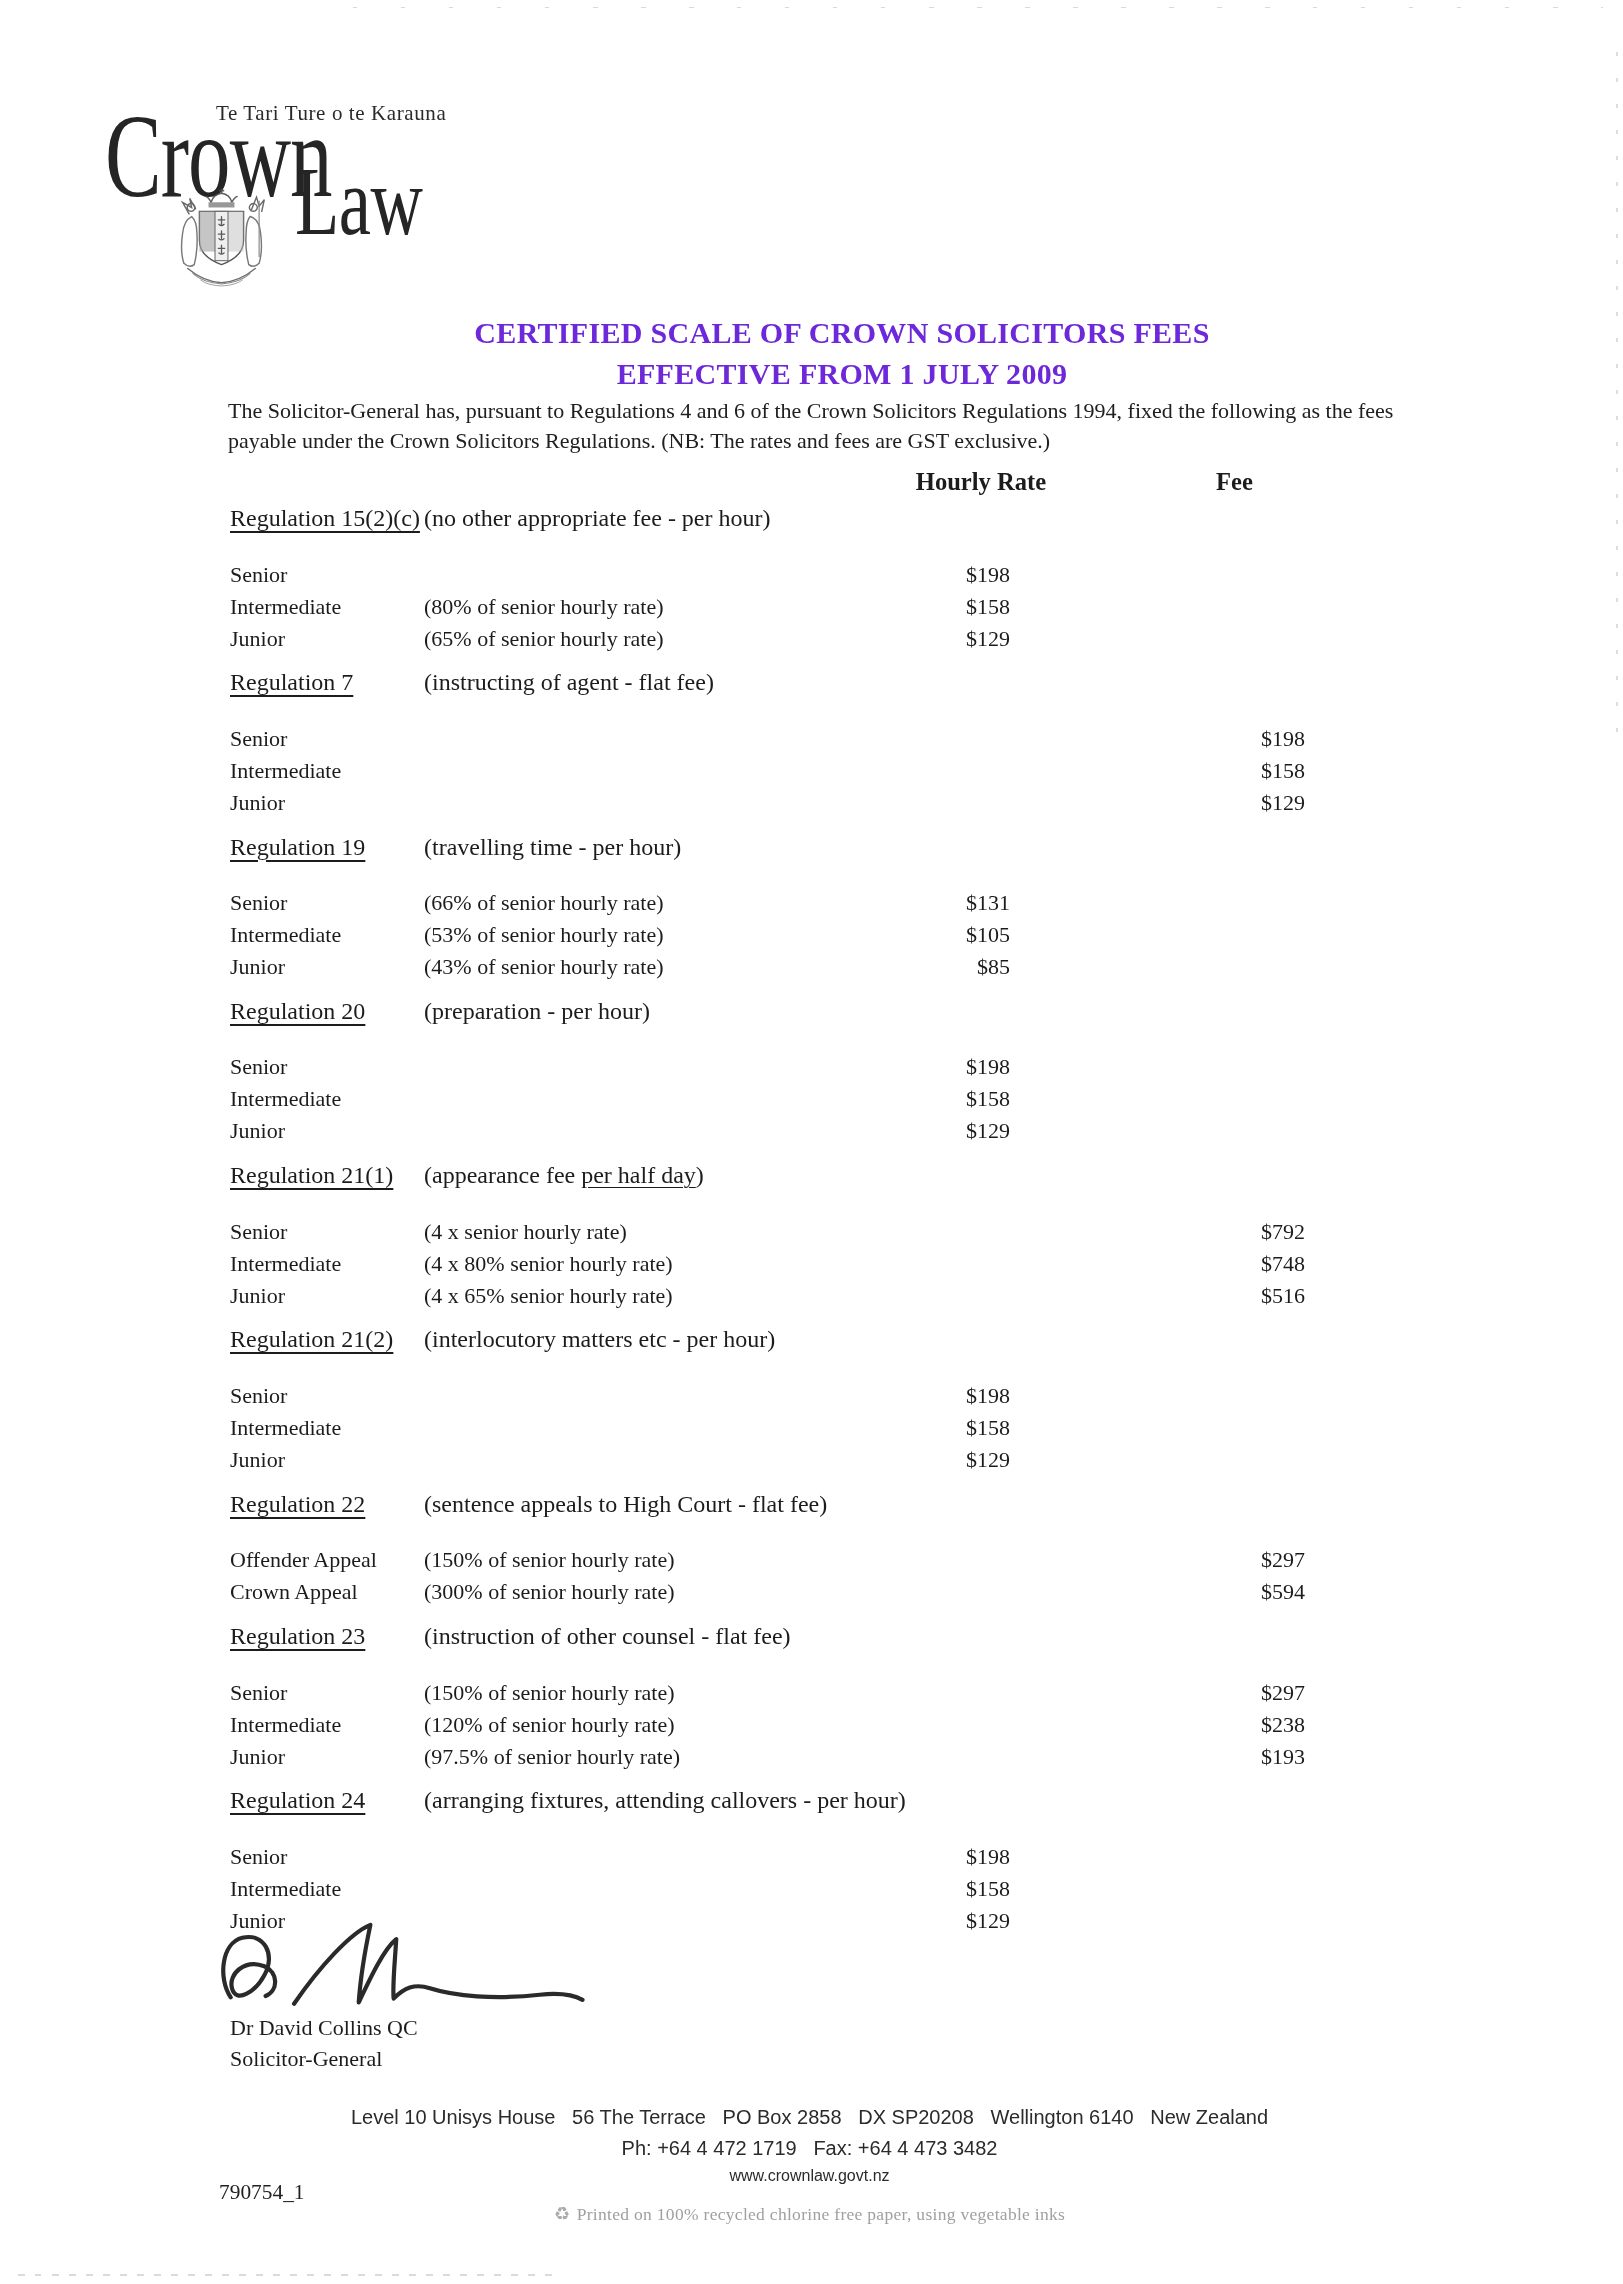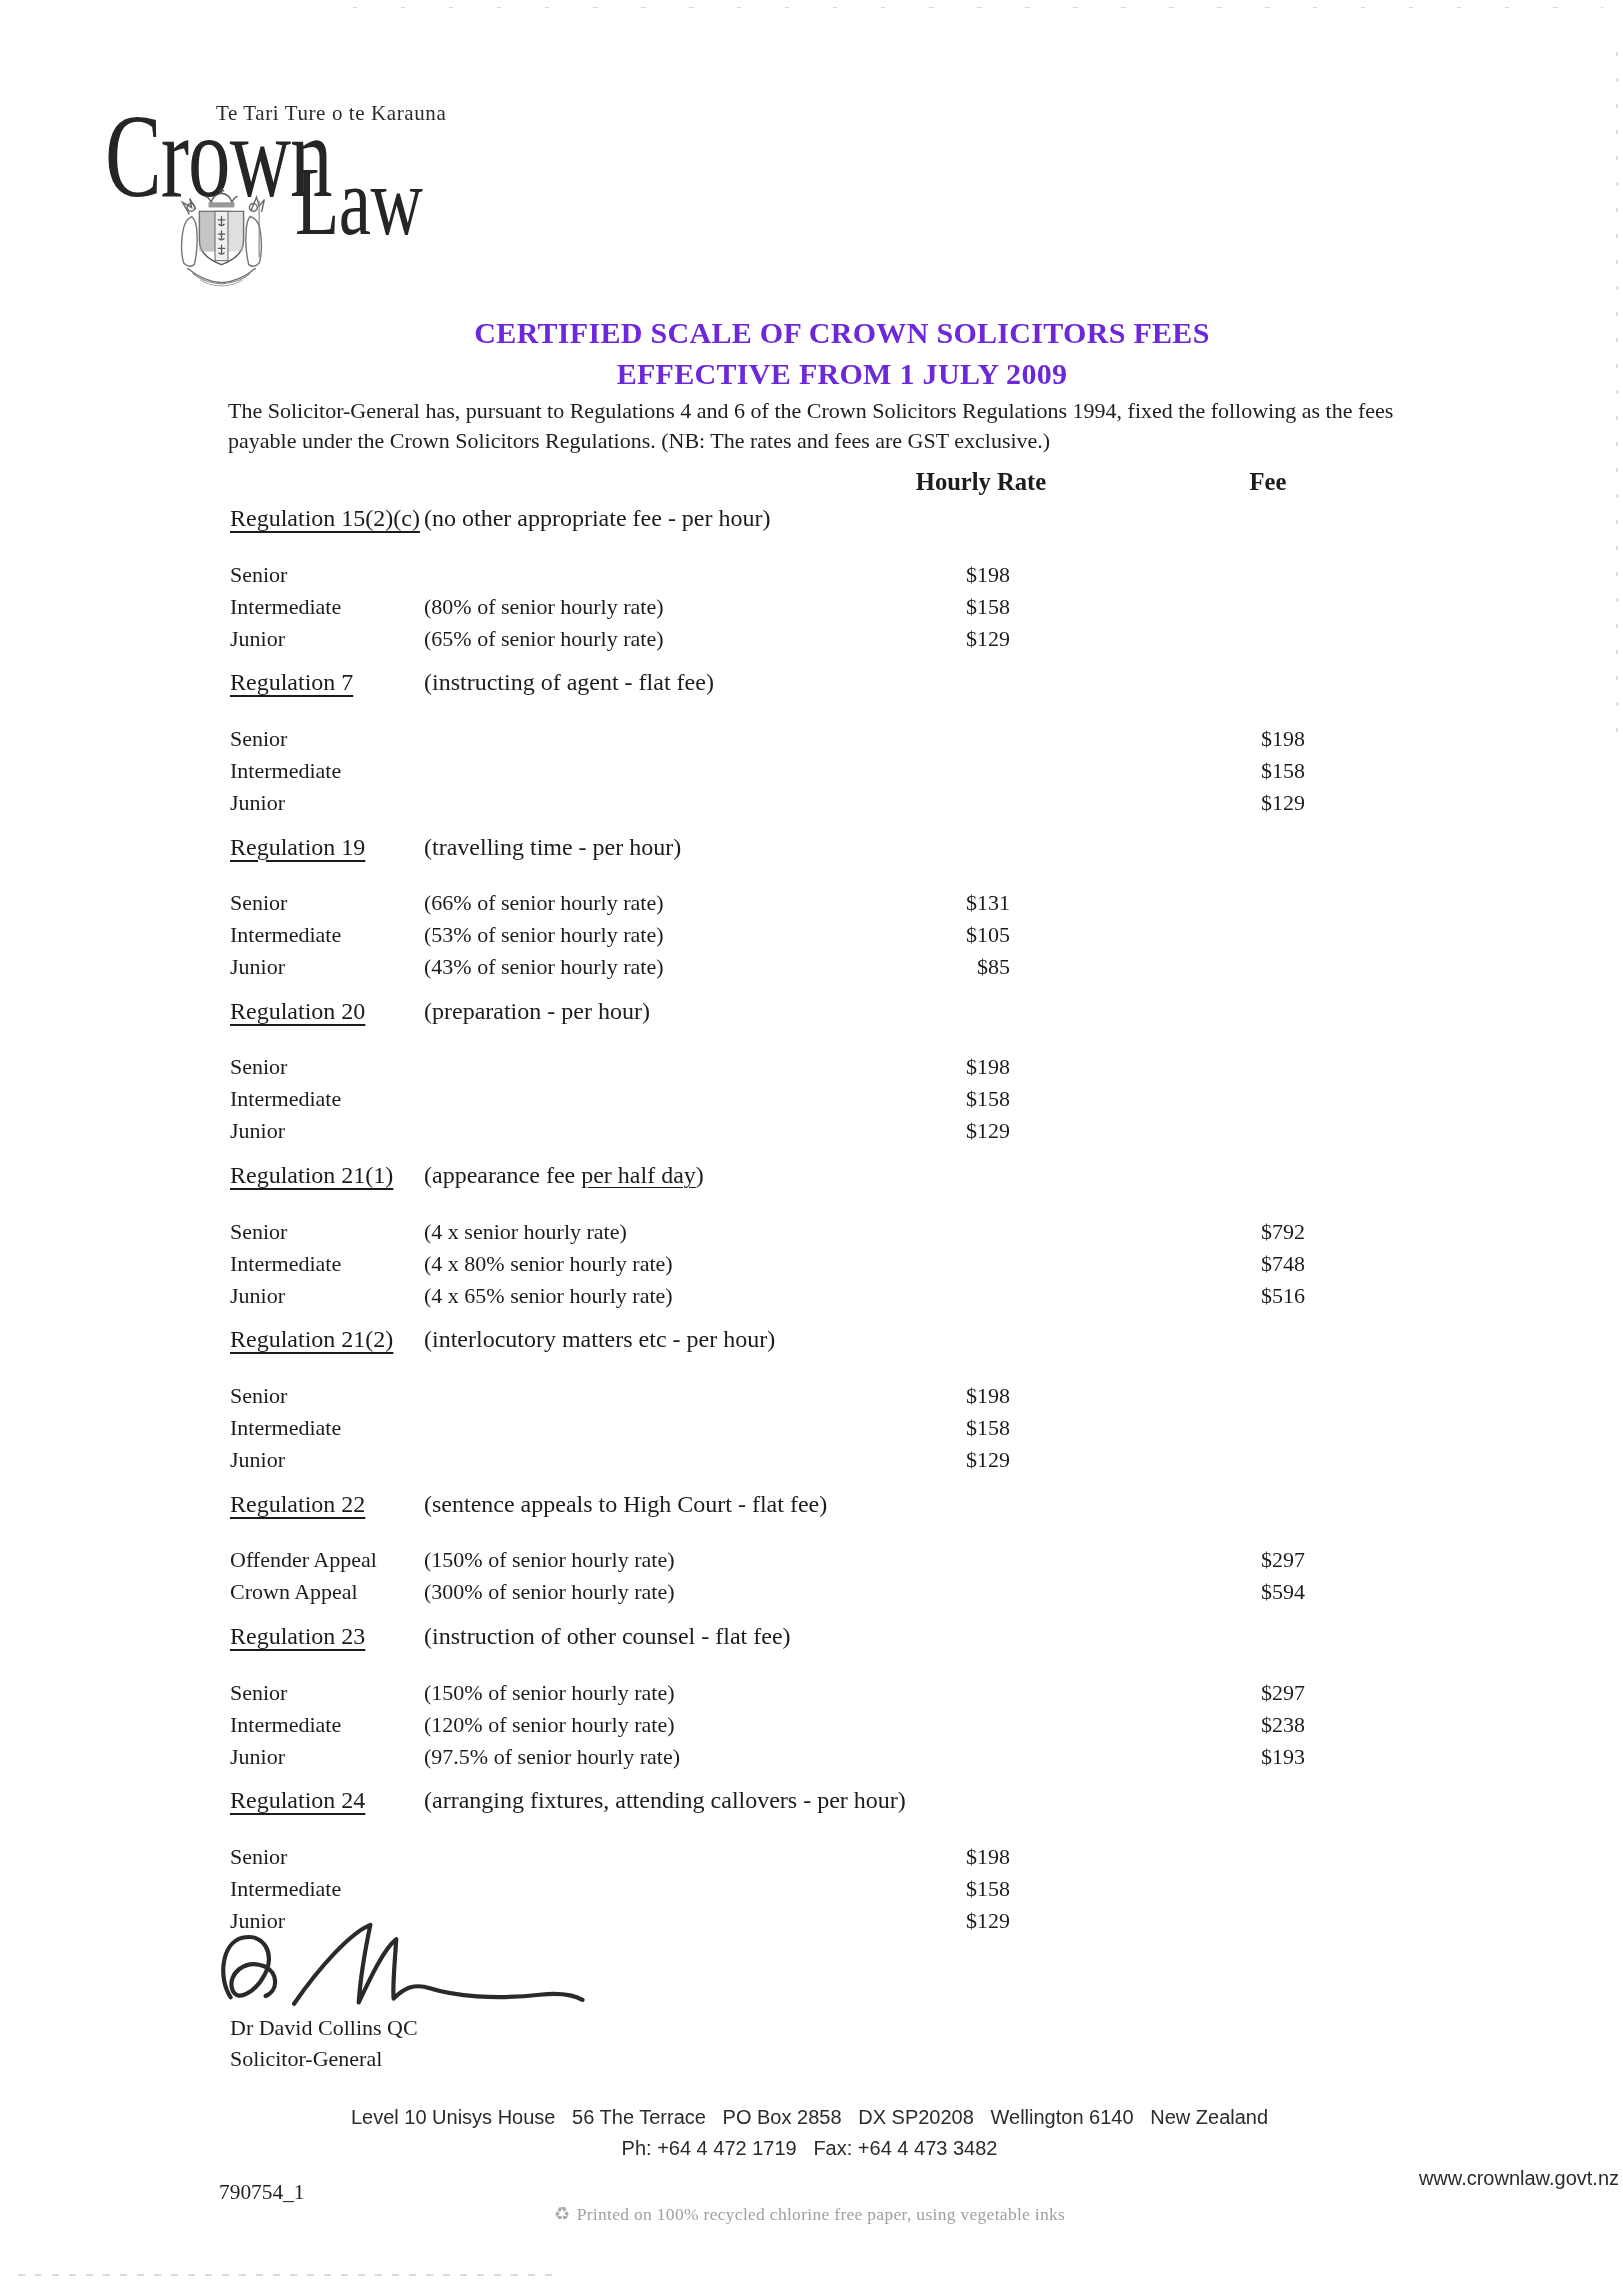--- a/index.html
+++ b/index.html
@@ -43,21 +43,21 @@
     text-align:center;font-weight:bold;font-size:30px;line-height:41px;
     letter-spacing:0.3px;color:#6d28d9;
   }
   .intro{
     position:absolute;left:228px;top:396px;width:1234px;
     font-size:22px;line-height:30px;color:#202020;text-align:left;
   }
   
   .col-headers{position:absolute;left:230px;top:468px;width:1075px;height:32px;font-weight:bold;font-size:24.6px;}
   .col-headers .hr{position:absolute;left:670px;width:162px;text-align:center;}
-  .col-headers .fee{position:absolute;left:986px;width:104px;text-align:center;}
+  .col-headers .fee{position:absolute;left:986px;width:104px;}
   .sections{position:absolute;left:230px;top:502px;width:1075px;}
   .section{margin:0 0 11.7px 0;}
   .sec-head{position:relative;height:32px;line-height:32px;font-size:24px;margin-bottom:24.6px;white-space:nowrap;}
   .sec-head .reg{
     text-decoration:underline;text-underline-offset:4.5px;
     text-decoration-thickness:1.6px;
   }
   .sec-head .desc{position:absolute;left:194px;}
   .sec-head .u{text-decoration:underline;text-underline-offset:3.9px;text-decoration-thickness:1.3px;}
   .frow{display:grid;grid-template-columns:194px 502px 84px 295px;height:32px;line-height:32px;font-size:22px;}
@@ -66,21 +66,21 @@
   .signature{position:absolute;left:216px;top:1921px;}
   .sig-name{position:absolute;left:230px;top:2013px;font-size:22px;line-height:30px;}
   .sig-role{position:absolute;left:230px;top:2044px;font-size:22px;line-height:30px;}
   
   .footer{
     position:absolute;left:0;top:0;width:1623px;text-align:center;
     font-family:"Liberation Sans","DejaVu Sans",sans-serif;color:#2b2b2b;
   }
   .f-address{position:absolute;left:0;top:2106px;width:1619px;font-size:20px;white-space:pre;}
   .f-phone{position:absolute;left:0;top:2137px;width:1619px;font-size:20px;white-space:pre;}
-  .f-web{position:absolute;left:0;top:2167px;width:1619px;font-size:20px;text-align:right;}
+  .f-web{position:absolute;left:0;top:2167px;width:1619px;font-size:16px;}
   .doc-ref{position:absolute;left:219px;top:2180px;font-family:"Liberation Serif",serif;font-size:21.4px;color:#222;}
   .eco{
     position:absolute;left:0;top:2203px;width:1619px;text-align:center;
     font-family:"Liberation Serif",serif;font-size:17.5px;color:#a0a0a0;letter-spacing:0.3px;
   }
   .eco .ricon{font-family:"DejaVu Sans",sans-serif;font-size:18px;margin-right:6.5px;color:#ababab;}
 </style>
 </head>
 <body>
 

